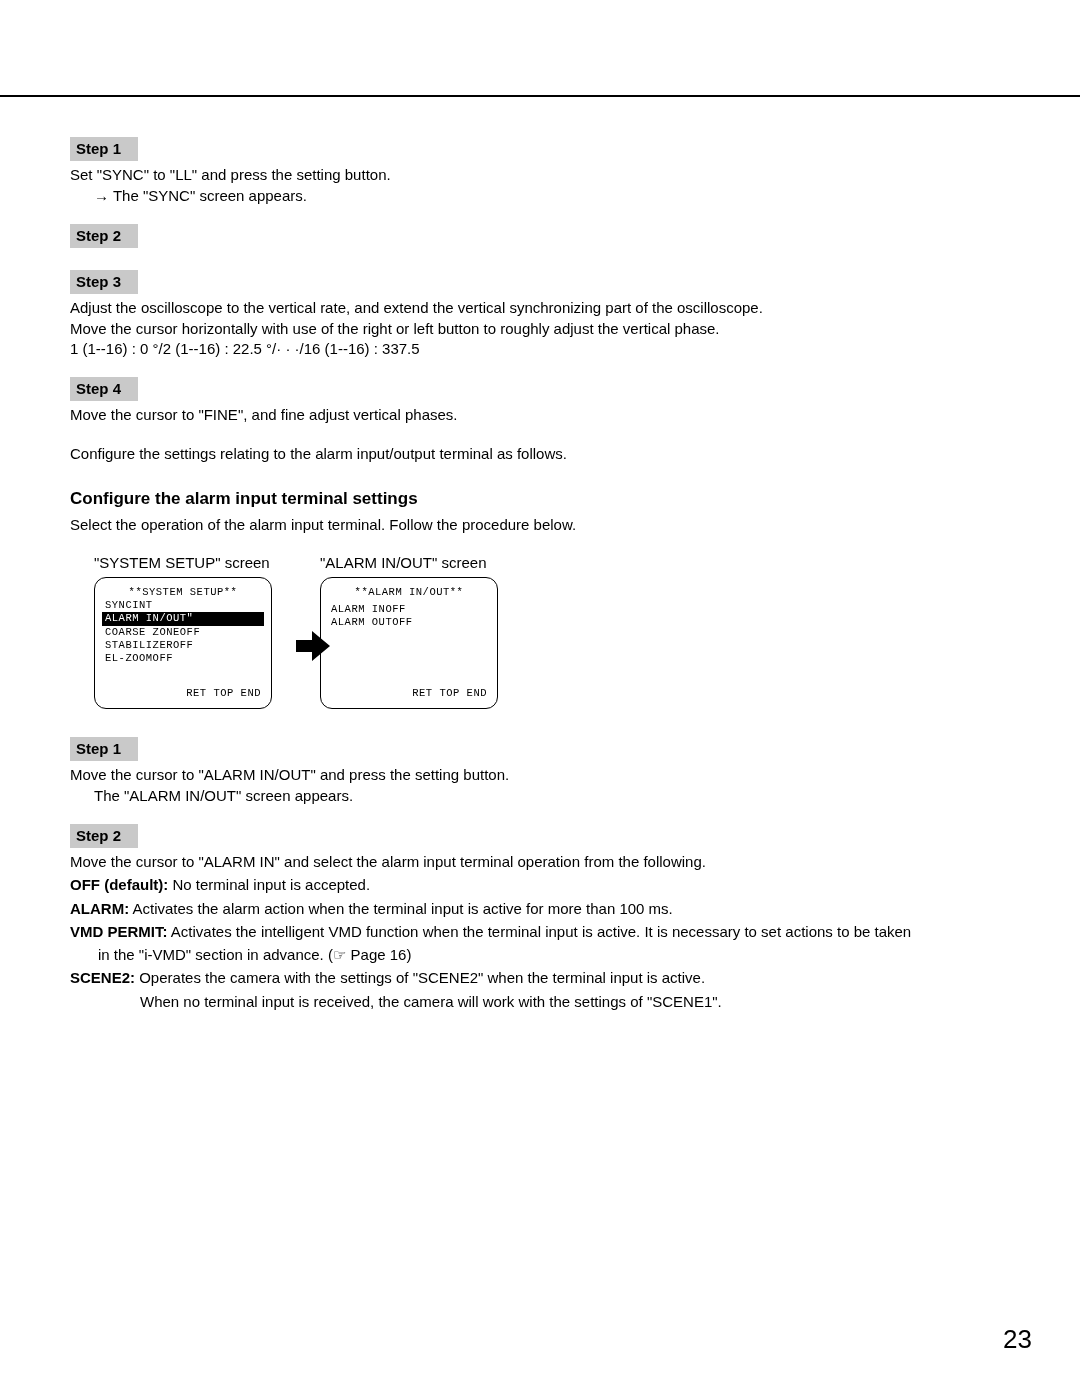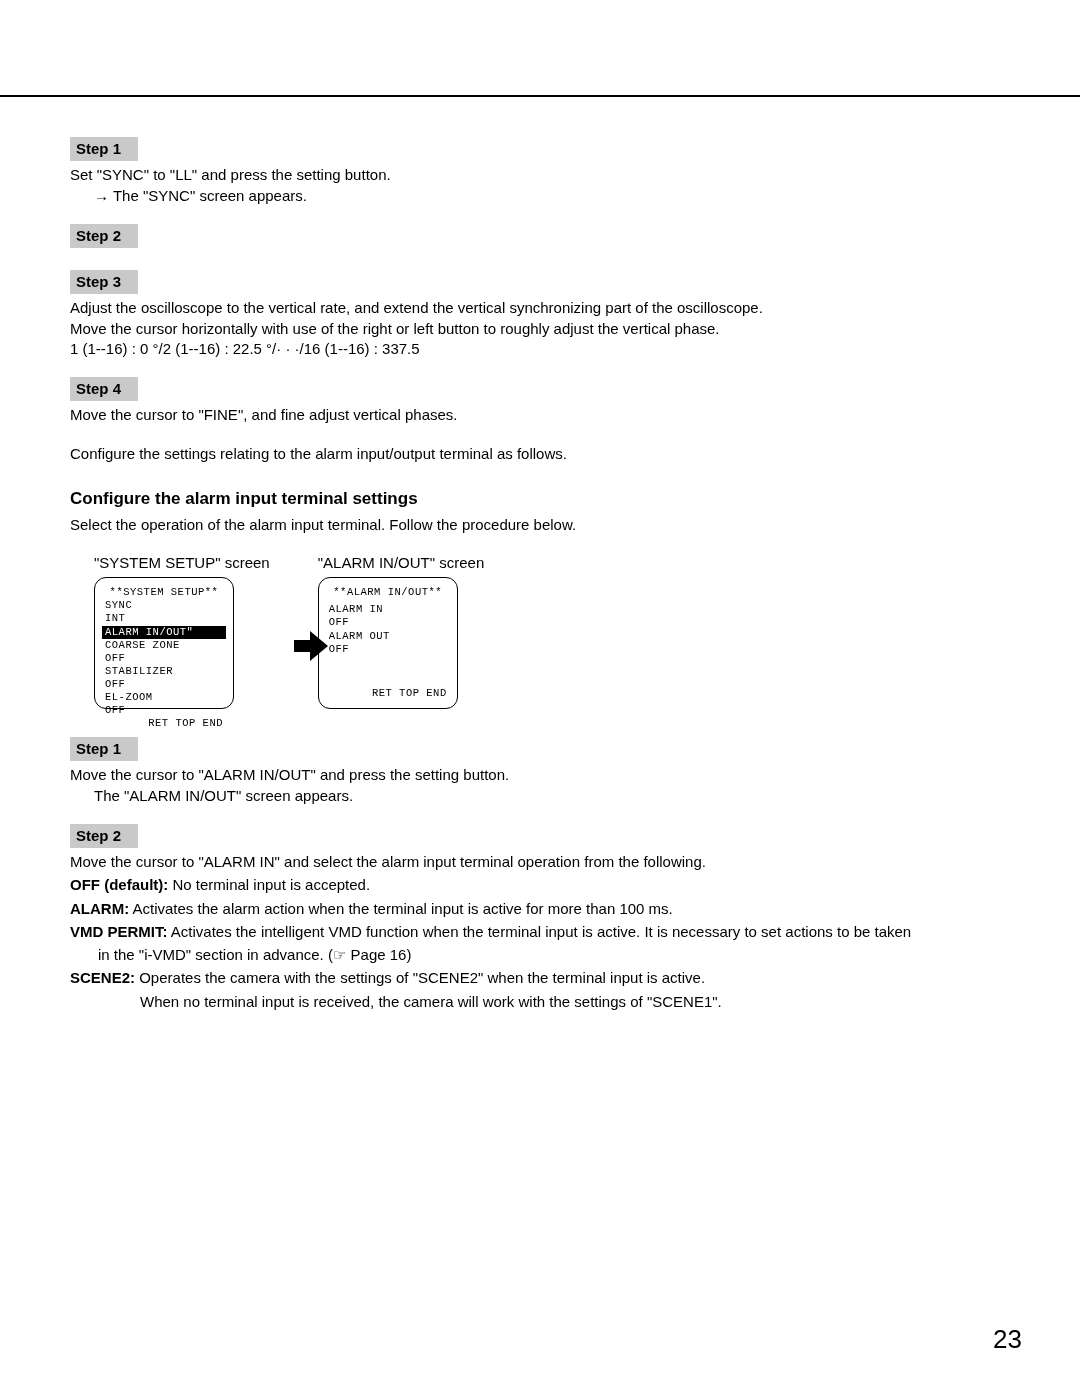--- a/index.html
+++ b/index.html
@@ -48,36 +48,36 @@
     align-items: center;
     gap: 24px;
     margin: 18px 0 28px 24px;
   }
   .screen-wrap { text-align: left; }
   .screen-label {
     font-size: 15px;
     margin-bottom: 4px;
   }
   .screen {
-    width: 140px;
+    width: 178px;
     height: 132px;
     border: 1.5px solid #000;
     border-radius: 12px;
     box-sizing: border-box;
     padding: 8px 10px;
     font-family: "Courier New", monospace;
     font-size: 10.5px;
     line-height: 1.25;
     letter-spacing: 0.5px;
     display: flex;
     flex-direction: column;
     justify-content: space-between;
   }
   .screen .title { text-align: center; }
-  .screen-row { display: flex; justify-content: flex-start; flex-direction: column; }
+  .screen-row { display: flex; justify-content: flex-start; }
   .screen-row .lbl { white-space: pre; }
   .screen-row .val { white-space: pre; }
   .highlight-row {
     display: flex;
     justify-content: space-between;
     color: #fff;
     background: #000;
     margin: 0 -3px;
     padding: 0 3px;
   }
@@ -90,21 +90,21 @@
     width: 0;
     height: 0;
     position: relative;
   }
   .big-arrow svg { display: block; }
   .defs p { margin: 0 0 3px 0; }
   .def-indent { padding-left: 28px; }
   b { font-weight: bold; }
   .page-num {
     position: absolute;
-    right: 58px;
+    right: 48px;
     bottom: 40px;
     font-size: 26px;
   }
 </style>
 </head>
 <body>
 
 <div class="page">
   <div class="hr"></div>
 

